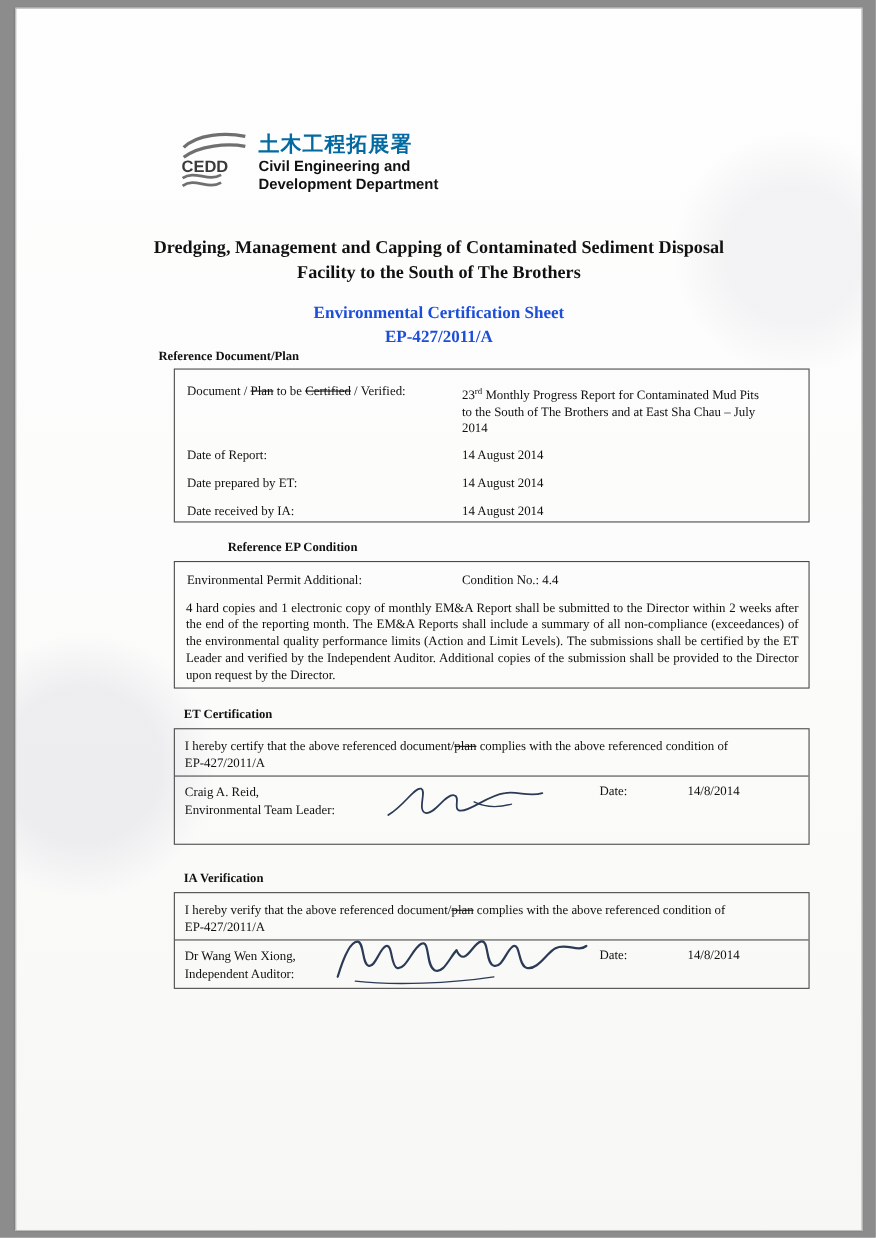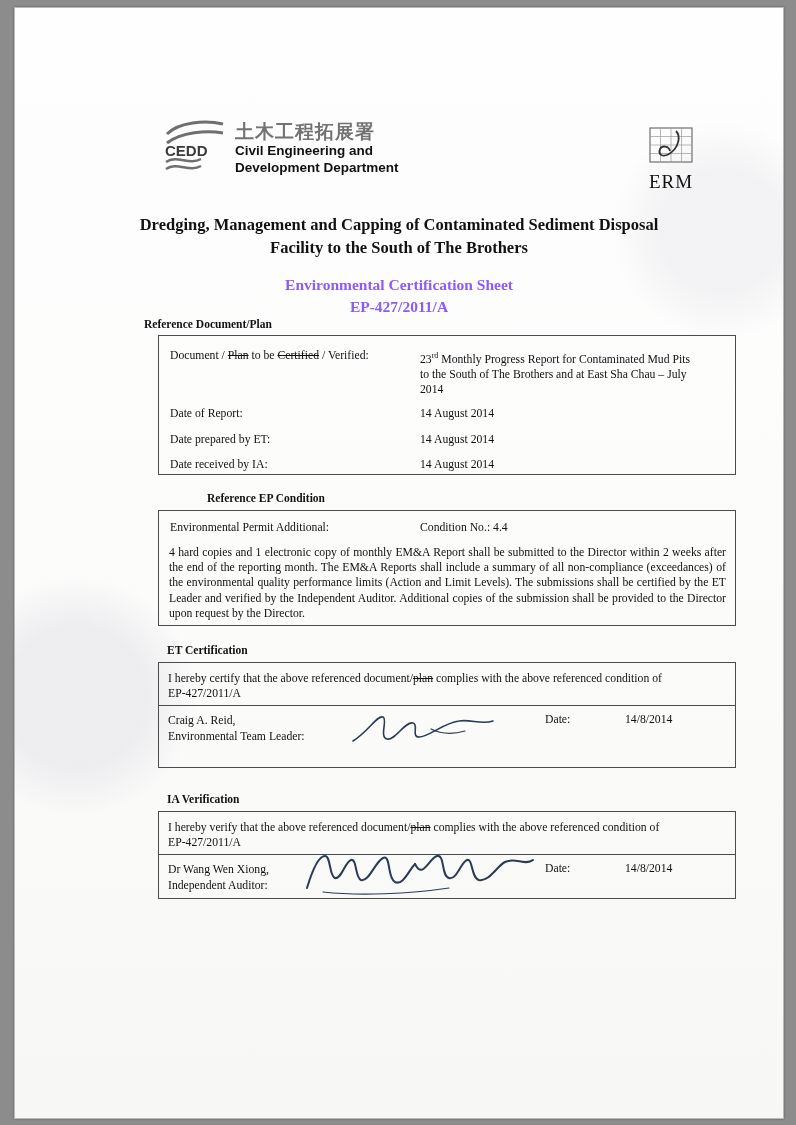--- a/index.html
+++ b/index.html
@@ -60,21 +60,21 @@
     margin-right: 8px;
   }
   .cedd-logo svg { display:block; }
   .cedd-text { padding-top: 2px; }
   .cedd-cn {
     font-family: "DejaVu Sans", sans-serif;
     font-size: 19px;
     font-weight: bold;
     letter-spacing: 1px;
     line-height: 22px;
-    color: #737373;
+    color: #0369a1;
   }
   .cedd-en {
     font-family: "Liberation Sans", sans-serif;
     font-size: 13.5px;
     font-weight: bold;
     line-height: 16px;
     color: #111;
     margin-top: 1px;
   }
   .erm-block {
@@ -111,21 +111,21 @@
   }
   .title-sub {
     position: absolute;
     left: 60px;
     right: 60px;
     top: 266px;
     text-align: center;
     font-size: 15.5px;
     font-weight: bold;
     line-height: 22px;
-    color: #8b5cf6;
+    color: #1d4ed8;
   }
 
   
   .section-label {
     position: absolute;
     font-size: 11.5px;
     font-weight: bold;
     color: #111;
     font-family: "Liberation Serif", serif;
   }
@@ -230,35 +230,20 @@
             <text x="0" y="38" font-family="Liberation Sans, sans-serif" font-size="15" font-weight="bold" fill="#3a3a3a">CEDD</text>
           </svg>
         </div>
         <div class="cedd-text">
           <div class="cedd-cn">土木工程拓展署</div>
           <div class="cedd-en">Civil Engineering and</div>
           <div class="cedd-en">Development Department</div>
         </div>
       </div>
 
-      <div class="erm-block">
-        <div class="erm-mark">
-          <svg width="52" height="44" viewBox="0 0 52 44" xmlns="http://www.w3.org/2000/svg">
-            <rect x="5" y="2" width="42" height="34" fill="none" stroke="#555" stroke-width="1"></rect>
-            <line x1="5" y1="10.5" x2="47" y2="10.5" stroke="#999" stroke-width="0.7"></line>
-            <line x1="5" y1="19" x2="47" y2="19" stroke="#999" stroke-width="0.7"></line>
-            <line x1="5" y1="27.5" x2="47" y2="27.5" stroke="#999" stroke-width="0.7"></line>
-            <line x1="15.5" y1="2" x2="15.5" y2="36" stroke="#999" stroke-width="0.7"></line>
-            <line x1="26" y1="2" x2="26" y2="36" stroke="#999" stroke-width="0.7"></line>
-            <line x1="36.5" y1="2" x2="36.5" y2="36" stroke="#999" stroke-width="0.7"></line>
-            <path d="M31 5 C36 10, 34 22, 24 28 C17 32, 13 28, 15 23 C17 19, 24 20, 25 25" fill="none" stroke="#333" stroke-width="1.8"></path>
-          </svg>
-        </div>
-        <div class="erm-name">ERM</div>
-      </div>
     </div>
 
     <div class="title-main">
       <div>Dredging, Management and Capping of Contaminated Sediment Disposal</div>
       <div>Facility to the South of The Brothers</div>
     </div>
     <div class="title-sub">
       <div>Environmental Certification Sheet</div>
       <div>EP-427/2011/A</div>
     </div>

